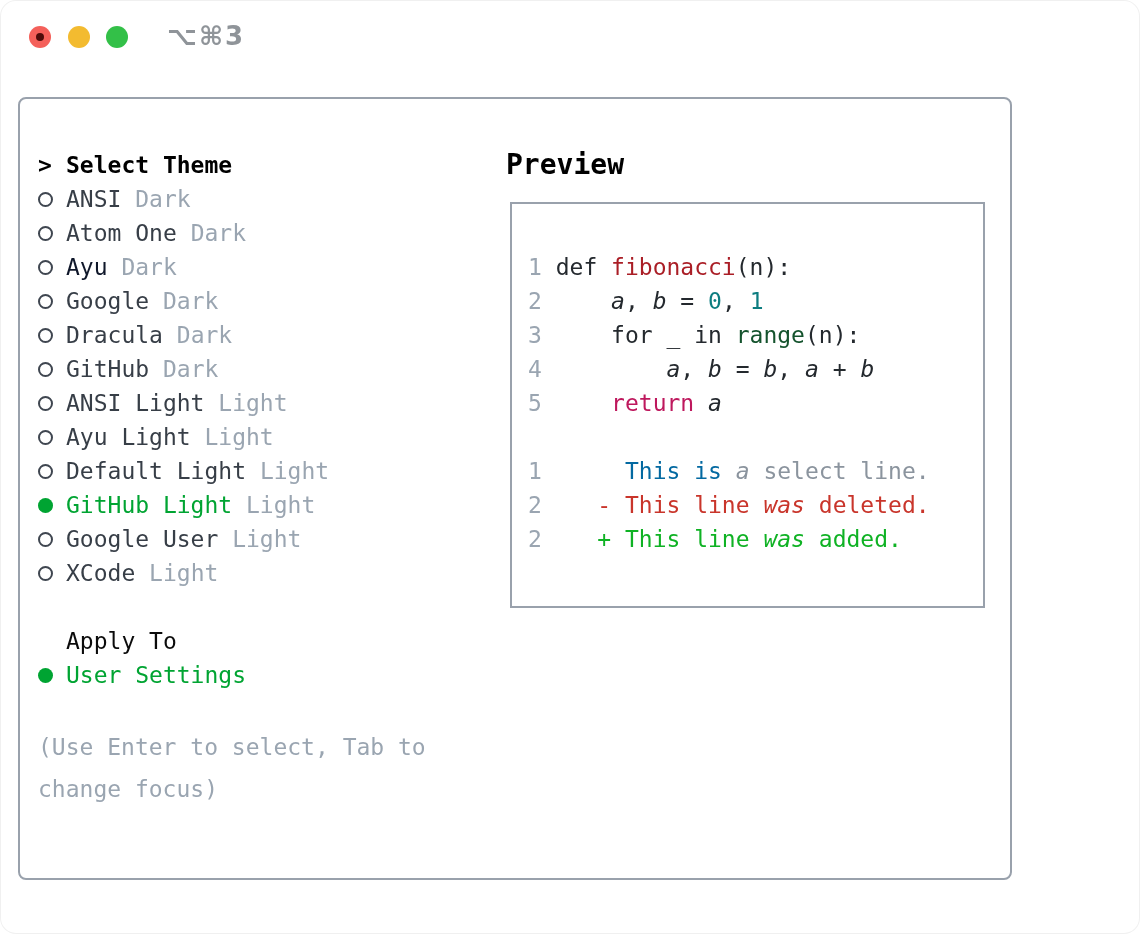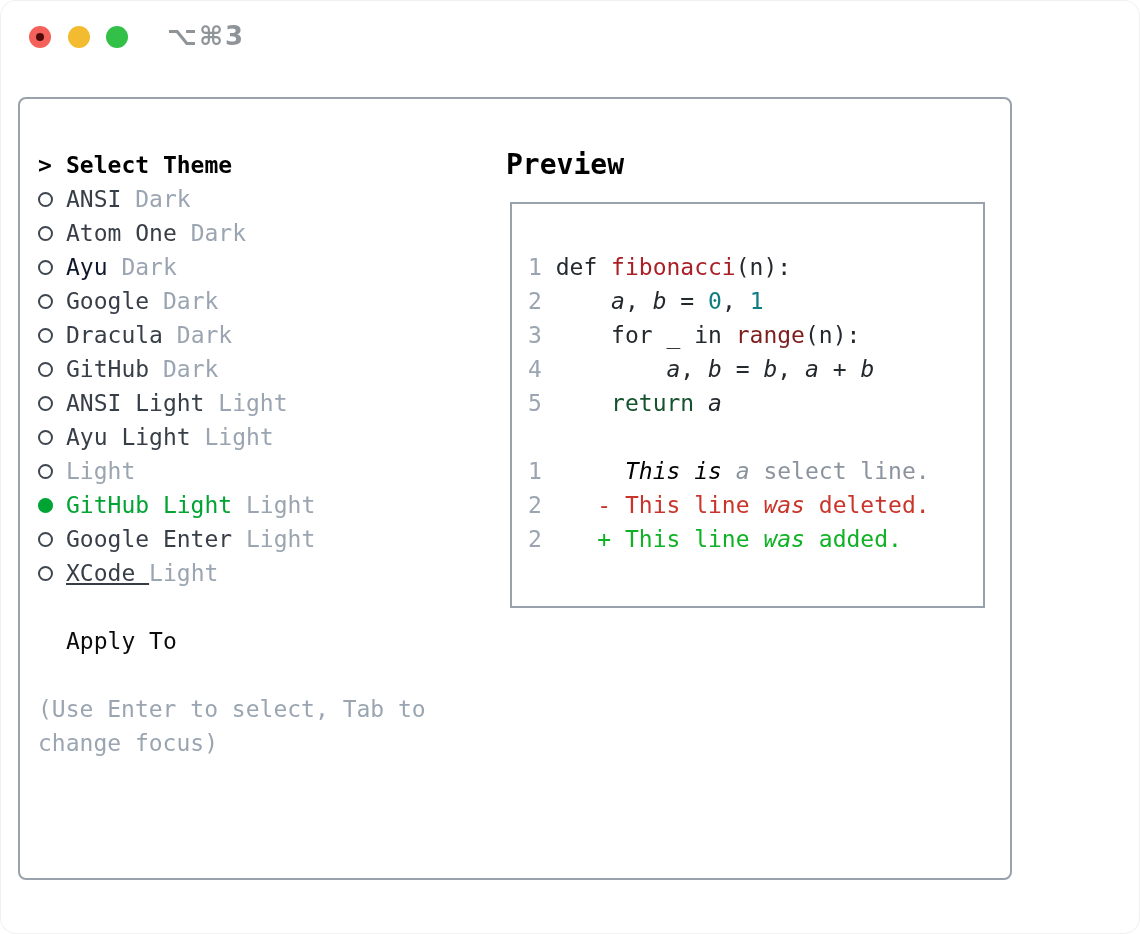--- a/index.html
+++ b/index.html
@@ -32,21 +32,21 @@
 
   
   .left-col { position:absolute; left:18px; top:49px; font-size:23px; }
   .row  { display:flex; align-items:center; height:34px; white-space:pre; }
   .mk   { width:28px; flex:0 0 28px; display:flex; align-items:center; }
   .circ { width:11px; height:11px; border:2px solid #3f4650; border-radius:50%; box-sizing:content-box; }
   .circ.sel { width:15px; height:15px; border:none; }
   .hdr  { font-weight:bold; color:#000000; }
   .hdr-mark { font-weight:bold; color:#000000; }
   .blank { height:34px; }
-  .hint  { width:420px; line-height:34px; white-space:normal; margin-top:0; }
+  .hint  { width:420px; line-height:42px; white-space:normal; margin-top:0; }
 
   
   .preview-label {
     position:absolute; left:486px; top:49px; height:34px; line-height:34px;
     font-size:28px; font-weight:bold; color:#000000;
   }
   .preview-box {
     position:absolute; left:490px; top:103px; width:475px; height:406px;
     border:2px solid #99a1ac; box-sizing:border-box;
     padding:46px 0 0 16px; font-size:23px; overflow:hidden;
@@ -72,38 +72,39 @@
     <div class="left-col" id="left-col">
         <div class="row"><span class="mk"><span class="hdr-mark">&gt;</span></span><span class="hdr">Select Theme</span></div>
         <div class="row"><span class="mk"><span class="circ"></span></span><span style="color: rgb(55, 62, 71);">ANSI </span><span style="color: rgb(154, 165, 177);">Dark</span></div>
         <div class="row"><span class="mk"><span class="circ"></span></span><span style="color: rgb(55, 62, 71);">Atom One </span><span style="color: rgb(154, 165, 177);">Dark</span></div>
         <div class="row"><span class="mk"><span class="circ"></span></span><span style="color: #0f172a;">Ayu </span><span style="color: rgb(154, 165, 177);">Dark</span></div>
         <div class="row"><span class="mk"><span class="circ"></span></span><span style="color: rgb(55, 62, 71);">Google </span><span style="color: rgb(154, 165, 177);">Dark</span></div>
         <div class="row"><span class="mk"><span class="circ"></span></span><span style="color: rgb(55, 62, 71);">Dracula </span><span style="color: rgb(154, 165, 177);">Dark</span></div>
         <div class="row"><span class="mk"><span class="circ"></span></span><span style="color: rgb(55, 62, 71);">GitHub </span><span style="color: rgb(154, 165, 177);">Dark</span></div>
         <div class="row"><span class="mk"><span class="circ"></span></span><span style="color: rgb(55, 62, 71);">ANSI Light </span><span style="color: rgb(154, 165, 177);">Light</span></div>
         <div class="row"><span class="mk"><span class="circ"></span></span><span style="color: rgb(55, 62, 71);">Ayu Light </span><span style="color: rgb(154, 165, 177);">Light</span></div>
-        <div class="row"><span class="mk"><span class="circ"></span></span><span style="color: rgb(154, 165, 177);">Light</span></div>
+        <div class="row"><span class="mk"><span class="circ"></span></span><span style="color: rgb(55, 62, 71);">Default Light </span><span style="color: rgb(154, 165, 177);">Light</span></div>
         <div class="row"><span class="mk"><span class="circ sel" style="background: rgb(0, 164, 50);"></span></span><span style="color: rgb(0, 164, 50);">GitHub Light </span><span style="color: rgb(154, 165, 177);">Light</span></div>
-        <div class="row"><span class="mk"><span class="circ"></span></span><span style="color: rgb(55, 62, 71);">Google Enter </span><span style="color: rgb(154, 165, 177);">Light</span></div>
-        <div class="row"><span class="mk"><span class="circ"></span></span><span style="color: rgb(55, 62, 71); text-decoration: underline;">XCode </span><span style="color: rgb(154, 165, 177);">Light</span></div>
+        <div class="row"><span class="mk"><span class="circ"></span></span><span style="color: rgb(55, 62, 71);">Google User </span><span style="color: rgb(154, 165, 177);">Light</span></div>
+        <div class="row"><span class="mk"><span class="circ"></span></span><span style="color: rgb(55, 62, 71);">XCode </span><span style="color: rgb(154, 165, 177);">Light</span></div>
         <div class="blank"></div>
         <div class="row"><span class="mk"></span><span style="color: rgb(11, 11, 11);">Apply To</span></div>
+        <div class="row"><span class="mk"><span class="circ sel" style="background: rgb(0, 164, 50);"></span></span><span style="color: rgb(0, 164, 50);">User Settings</span></div>
         <div class="blank"></div>
         <div class="hint" style="color: rgb(154, 165, 177);">(Use Enter to select, Tab to change focus)</div>
       </div>
 
     <div class="preview-label">Preview</div>
 
     <div class="preview-box" id="preview-box">
         <div class="cl"><span style="color: rgb(154, 165, 177);">1 </span><span style="color: rgb(36, 41, 46);">def </span><span style="color: rgb(170, 30, 38);">fibonacci</span><span style="color: rgb(36, 41, 46);">(n):</span></div>
         <div class="cl"><span style="color: rgb(154, 165, 177);">2 </span><span style="color: rgb(36, 41, 46);">    </span><span style="color: rgb(36, 41, 46); font-style: italic;">a</span><span style="color: rgb(36, 41, 46);">, </span><span style="color: rgb(36, 41, 46); font-style: italic;">b</span><span style="color: rgb(36, 41, 46);"> = </span><span style="color: rgb(13, 125, 128);">0</span><span style="color: rgb(36, 41, 46);">, </span><span style="color: rgb(13, 125, 128);">1</span></div>
-        <div class="cl"><span style="color: rgb(154, 165, 177);">3 </span><span style="color: rgb(36, 41, 46);">    for _ in </span><span style="color: #7f1d1d;">range</span><span style="color: rgb(36, 41, 46);">(n):</span></div>
+        <div class="cl"><span style="color: rgb(154, 165, 177);">3 </span><span style="color: rgb(36, 41, 46);">    for _ in </span><span style="color: #14532d;">range</span><span style="color: rgb(36, 41, 46);">(n):</span></div>
         <div class="cl"><span style="color: rgb(154, 165, 177);">4 </span><span style="color: rgb(36, 41, 46);">        </span><span style="color: rgb(36, 41, 46); font-style: italic;">a</span><span style="color: rgb(36, 41, 46);">, </span><span style="color: rgb(36, 41, 46); font-style: italic;">b</span><span style="color: rgb(36, 41, 46);"> = </span><span style="color: rgb(36, 41, 46); font-style: italic;">b</span><span style="color: rgb(36, 41, 46);">, </span><span style="color: rgb(36, 41, 46); font-style: italic;">a</span><span style="color: rgb(36, 41, 46);"> + </span><span style="color: rgb(36, 41, 46); font-style: italic;">b</span></div>
-        <div class="cl"><span style="color: rgb(154, 165, 177);">5 </span><span style="color: #14532d;">    return </span><span style="color: rgb(36, 41, 46); font-style: italic;">a</span></div>
+        <div class="cl"><span style="color: rgb(154, 165, 177);">5 </span><span style="color: #be185d;">    return </span><span style="color: rgb(36, 41, 46); font-style: italic;">a</span></div>
         <div class="cl"></div>
-        <div class="cl"><span style="color: rgb(154, 165, 177);">1 </span><span style="color: #000000; font-style: italic;">     This is </span><span style="color: rgb(139, 148, 158); font-style: italic;">a</span><span style="color: rgb(139, 148, 158);"> select line.</span></div>
+        <div class="cl"><span style="color: rgb(154, 165, 177);">1 </span><span style="color: #0369a1;">     This is </span><span style="color: rgb(139, 148, 158); font-style: italic;">a</span><span style="color: rgb(139, 148, 158);"> select line.</span></div>
         <div class="cl"><span style="color: rgb(154, 165, 177);">2 </span><span style="color: rgb(201, 53, 43);">   - This line </span><span style="color: rgb(201, 53, 43); font-style: italic;">was</span><span style="color: rgb(201, 53, 43);"> deleted.</span></div>
         <div class="cl"><span style="color: rgb(154, 165, 177);">2 </span><span style="color: rgb(15, 178, 36);">   + This line </span><span style="color: rgb(15, 178, 36); font-style: italic;">was</span><span style="color: rgb(15, 178, 36);"> added.</span></div>
       </div>
 
   </div>
 </div>
 
 </body></html>

